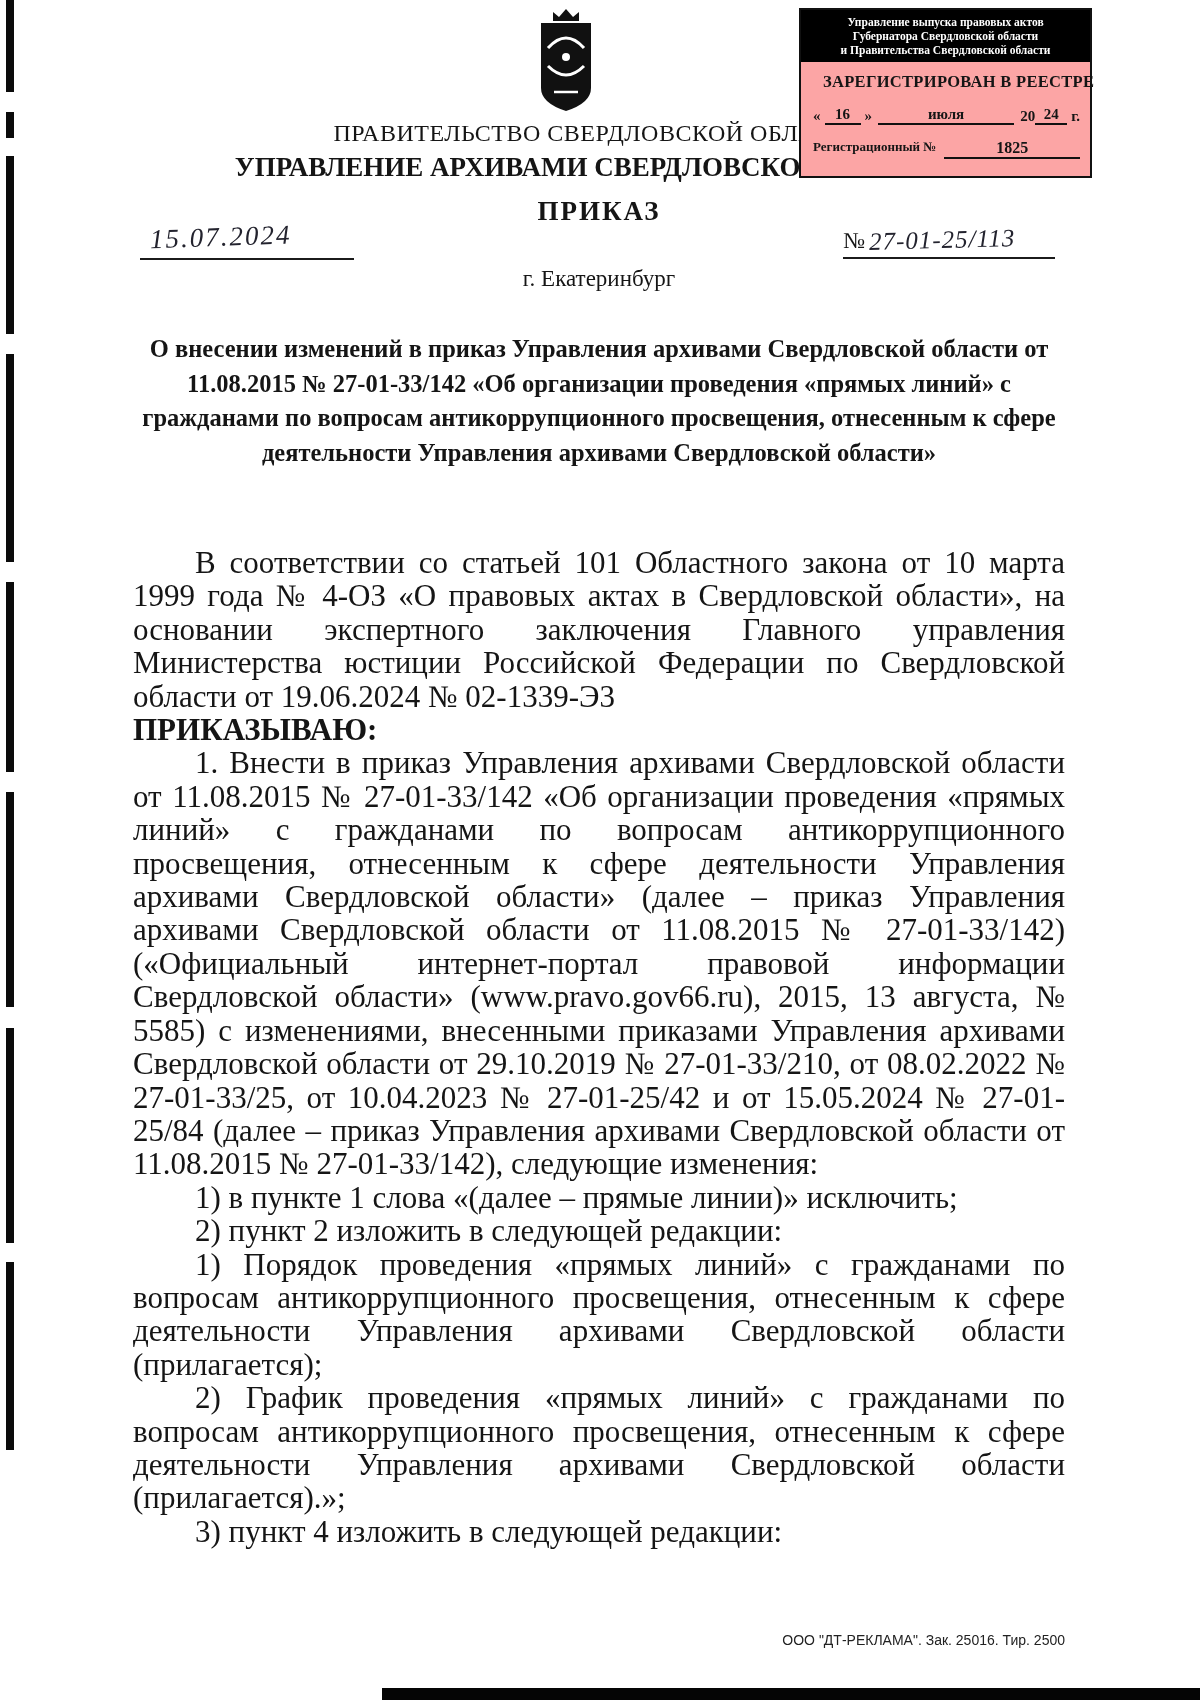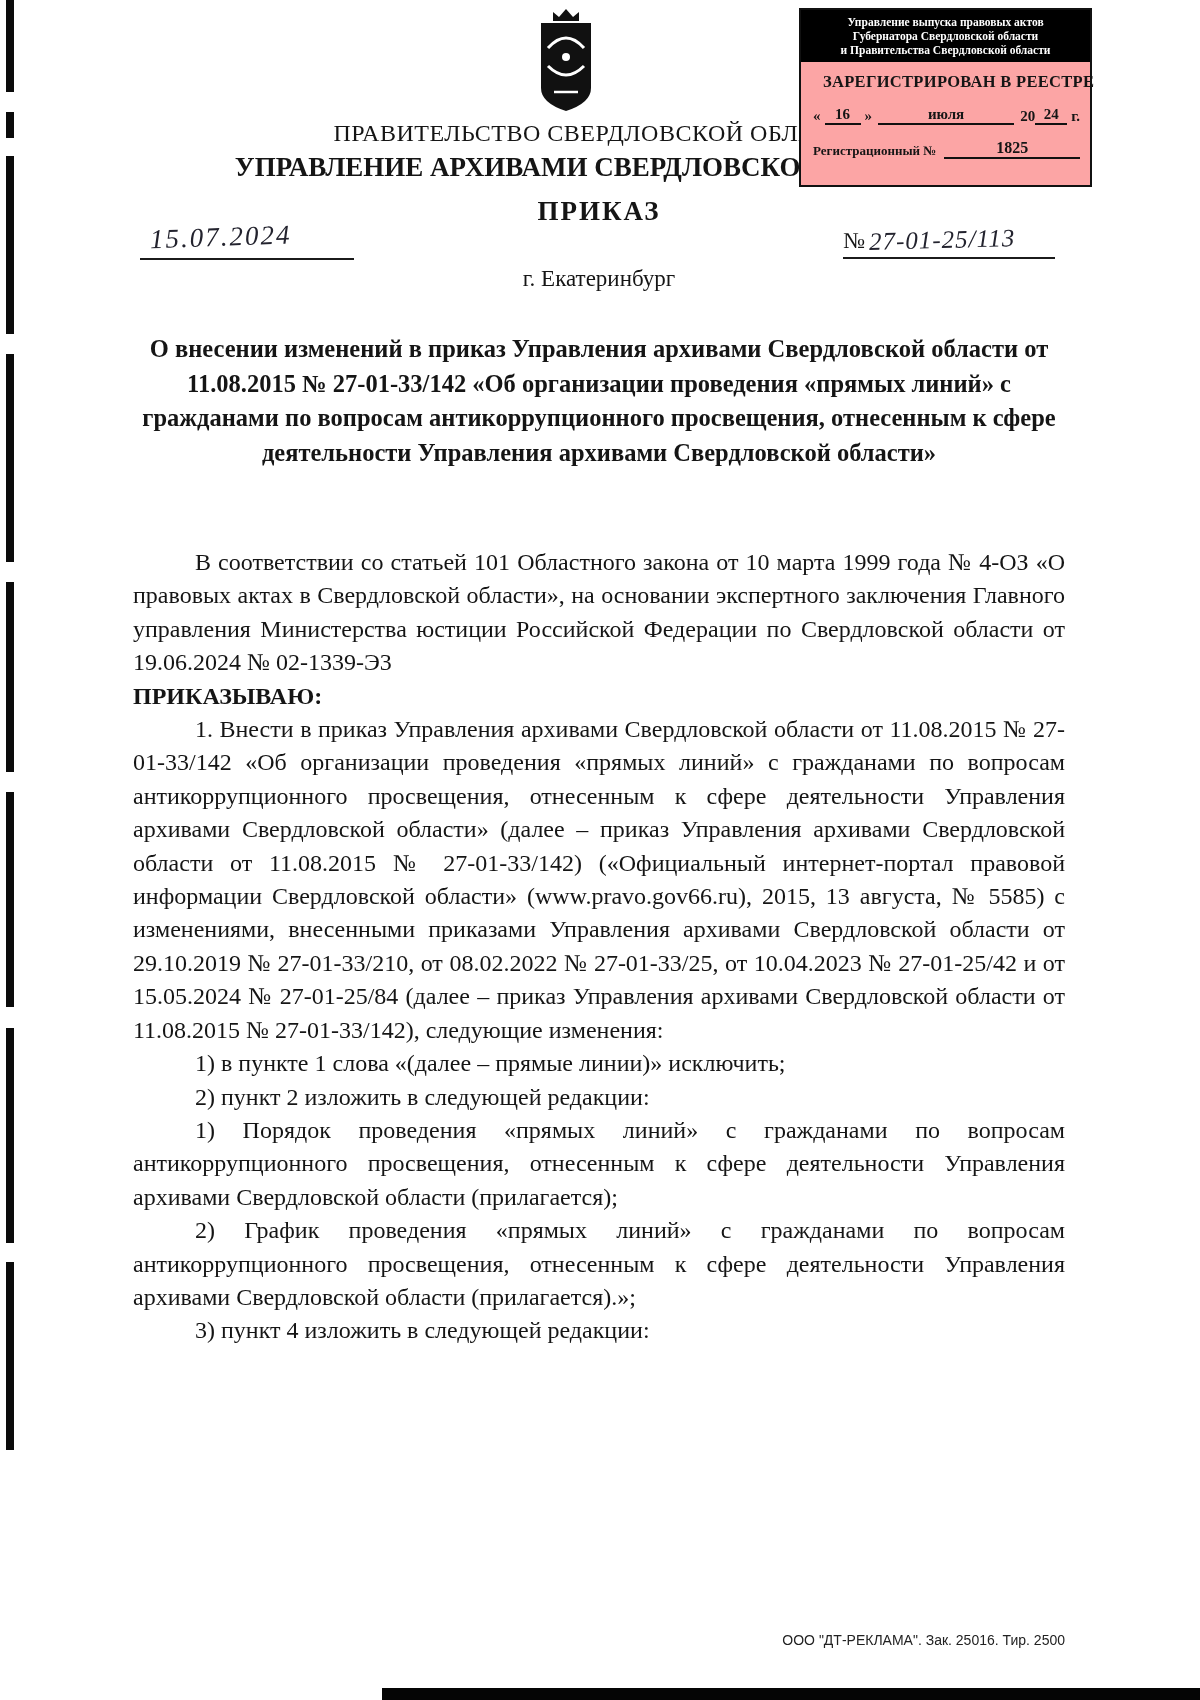--- a/index.html
+++ b/index.html
@@ -44,21 +44,21 @@
   .stamp-band {
     background:#000; color:#fff; text-align:center;
     font-size:11.5px; font-weight:bold; line-height:14px; padding:5px 3px;
   }
   .stamp-reg-title { font-weight:bold; font-size:16.5px; padding:10px 8px 0 22px; letter-spacing:0.3px; white-space:nowrap; }
   .stamp-date-line { display:flex; align-items:flex-end; padding:14px 10px 0 12px; font-size:15px; font-weight:bold; }
   .fill { border-bottom:2px solid #111; text-align:center; }
   .f-day   { width:36px; margin:0 4px; }
   .f-month { flex:1; margin:0 6px; }
   .f-year  { width:32px; margin-right:4px; }
-  .stamp-reg-line { display:flex; align-items:flex-end; padding:14px 10px 26px 12px; }
+  .stamp-reg-line { display:flex; padding:14px 10px 17px 12px; }
   .stamp-reg-label { font-size:13px; font-weight:bold; white-space:nowrap; }
   .f-regnum { flex:1; margin-left:8px; font-size:16px; font-weight:bold; }
 
   
   .hw-date {
     position:absolute; left:140px; top:222px; width:214px;
     border-bottom:2px solid #1b1b1b; padding-bottom:5px;
   }
   .hw {
     font-style:italic; color:#23232e; display:inline-block;
@@ -77,21 +77,21 @@
     text-align:center; font-size:23px;
   }
 
   .title {
     position:absolute; top:332px; left:133px; width:932px;
     text-align:center; font-size:24.5px; font-weight:bold; line-height:34.5px;
   }
 
   .content {
     position:absolute; top:546px; left:133px; width:932px;
-    font-size:24px; line-height:33.4px; text-align:justify;
+    font-size:31px; line-height:33.4px; text-align:justify;
   }
   .content p { margin:0; text-indent:62px; }
   .content p.no-indent { text-indent:0; }
   .bold { font-weight:bold; }
 
   .print-footer {
     position:absolute; top:1632px; left:133px; width:932px;
     text-align:right; font-family:"Liberation Sans", sans-serif;
     font-size:14px; color:#222;
   }

